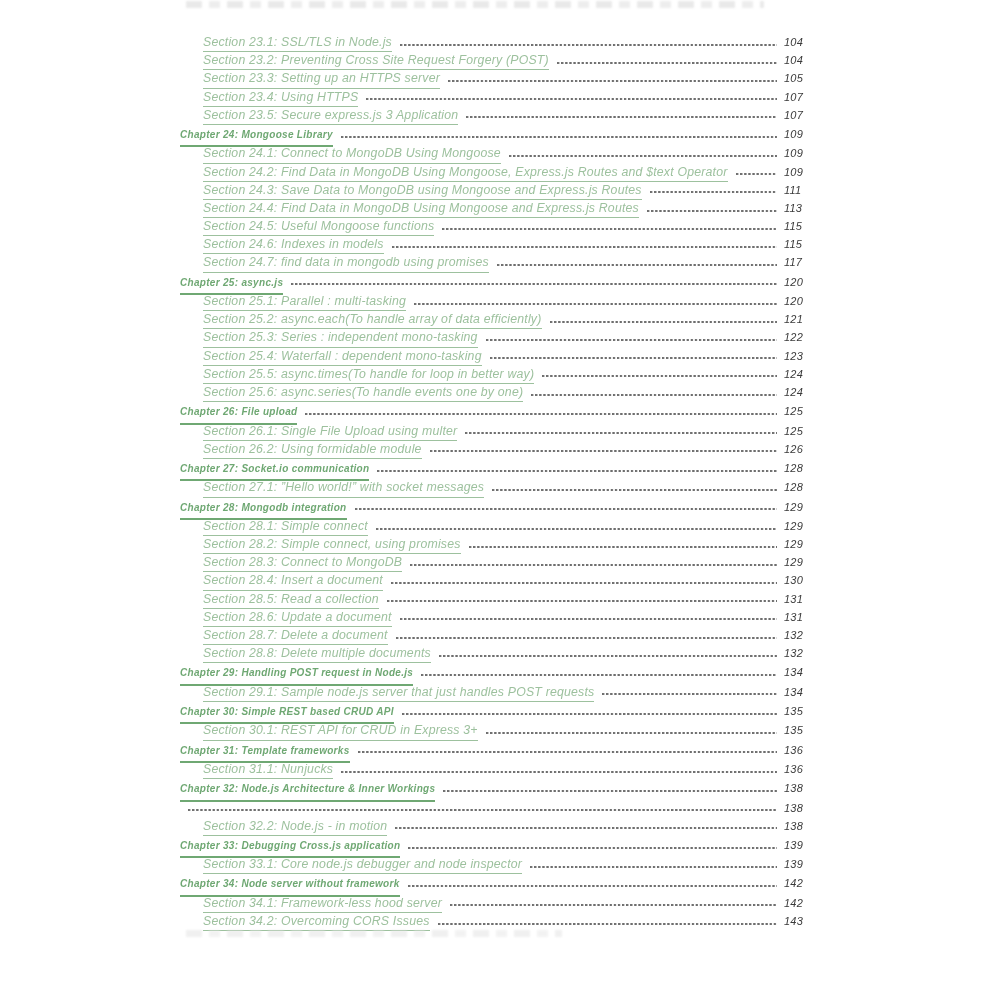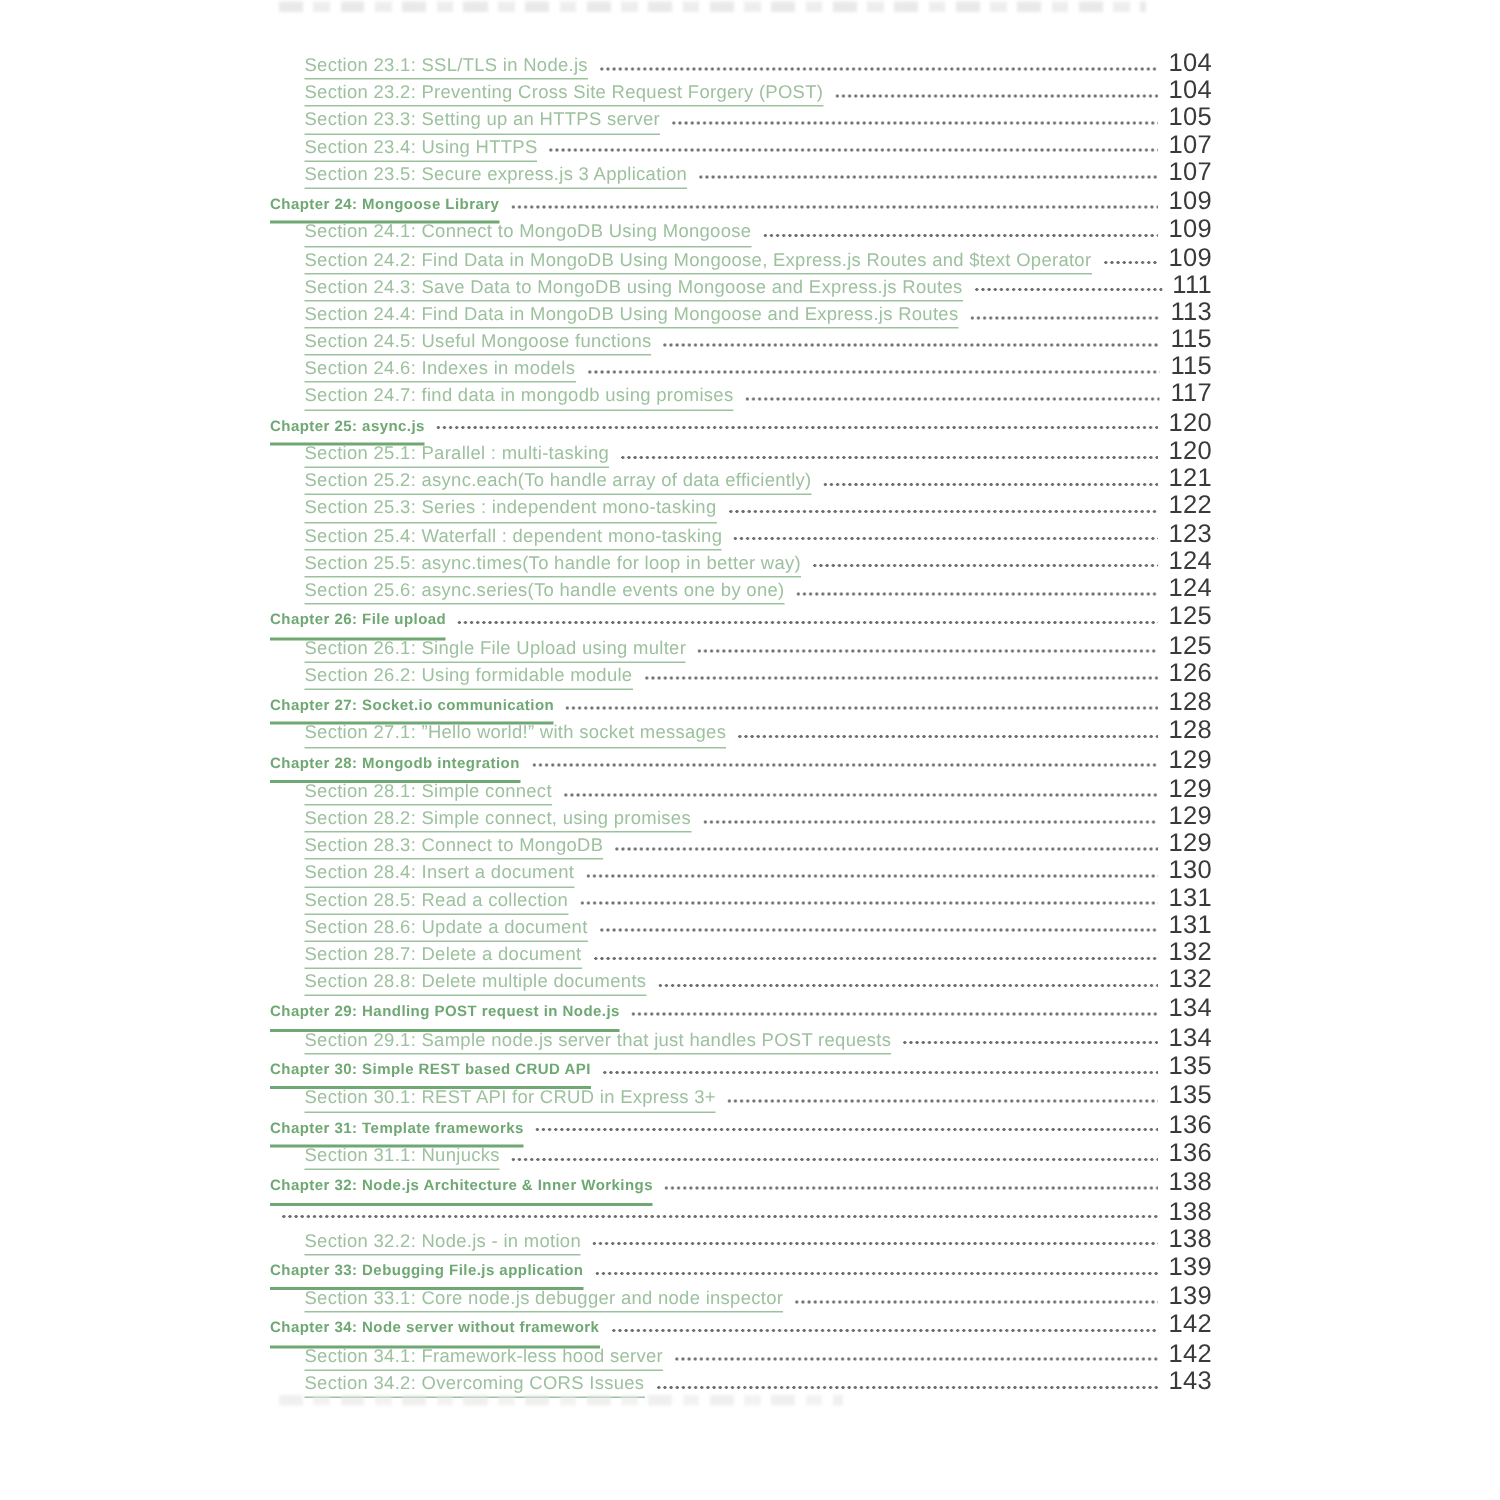--- a/index.html
+++ b/index.html
@@ -2,20 +2,21 @@
 <html style="--chapter-color: #6FA873; --section-color: #9DC19E; --pagenum-color: #3A3A3A; --dot-color: #6E6E6E;"><head>
 <meta charset="utf-8">
 <style>
   html,body{margin:0;padding:0;background:#ffffff;}
   #page{
     position:relative;
     width:931px;height:1000px;
     background:#ffffff;
     overflow:hidden;
     font-family:"Liberation Sans", sans-serif;
+    font-style:italic;
   }
   
   .cutoff{
     position:absolute;
     height:7px;
     background-image:repeating-linear-gradient(90deg,#e4e4e4 0 16px, transparent 16px 23px, #e9e9e9 23px 34px, transparent 34px 41px);
     filter:blur(1px);
     opacity:.8;
   }
   #cutoff-top{top:1px;left:186px;width:578px;}
@@ -54,24 +55,24 @@
   .leader{
     flex:1 1 auto;
     align-self:baseline;
     height:2.4px;
     margin:0 7px 0 8px;
     background-image:radial-gradient(circle at 1.2px 1.2px, var(--dot-color,#6e6e6e) 1px, transparent 1.25px);
     background-size:4.1px 2.4px;
     background-repeat:repeat-x;
   }
   .pagenum{
-    font-size:17px;
+    font-size:11px;
     color:var(--pagenum-color,#3a3a3a);
     min-width:24px;
-    text-align:center;
+    text-align:left;
     letter-spacing:.2px;
   }
 </style>
 </head>
 <body>
 
 <div id="page">
   <div id="cutoff-top" class="cutoff"></div>
   <div id="toc">
       <div class="row section">
@@ -282,21 +283,21 @@
       <div class="row section">
     <span class="leader"></span>
     <span class="pagenum">138</span>
   </div>
       <div class="row section">
     <a class="label">Section 32.2: Node.js - in motion</a>
     <span class="leader"></span>
     <span class="pagenum">138</span>
   </div>
       <div class="row chapter">
-    <a class="label">Chapter 33: Debugging File.js application</a>
+    <a class="label">Chapter 33: Debugging Cross.js application</a>
     <span class="leader"></span>
     <span class="pagenum">139</span>
   </div>
       <div class="row section">
     <a class="label">Section 33.1: Core node.js debugger and node inspector</a>
     <span class="leader"></span>
     <span class="pagenum">139</span>
   </div>
       <div class="row chapter">
     <a class="label">Chapter 34: Node server without framework</a>

